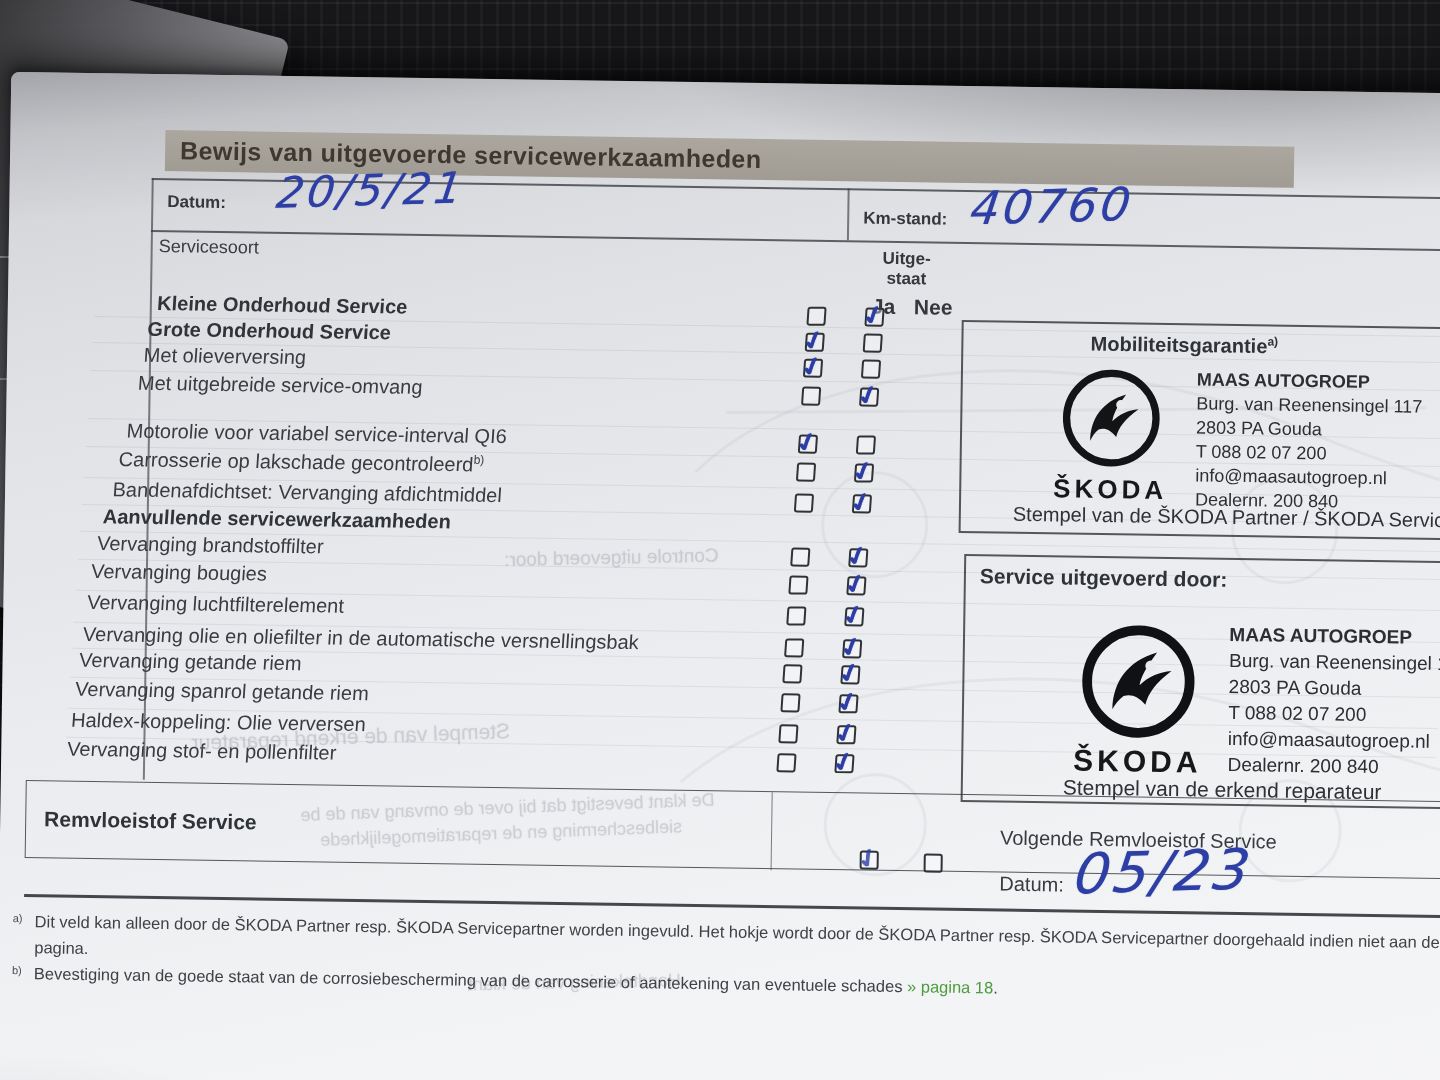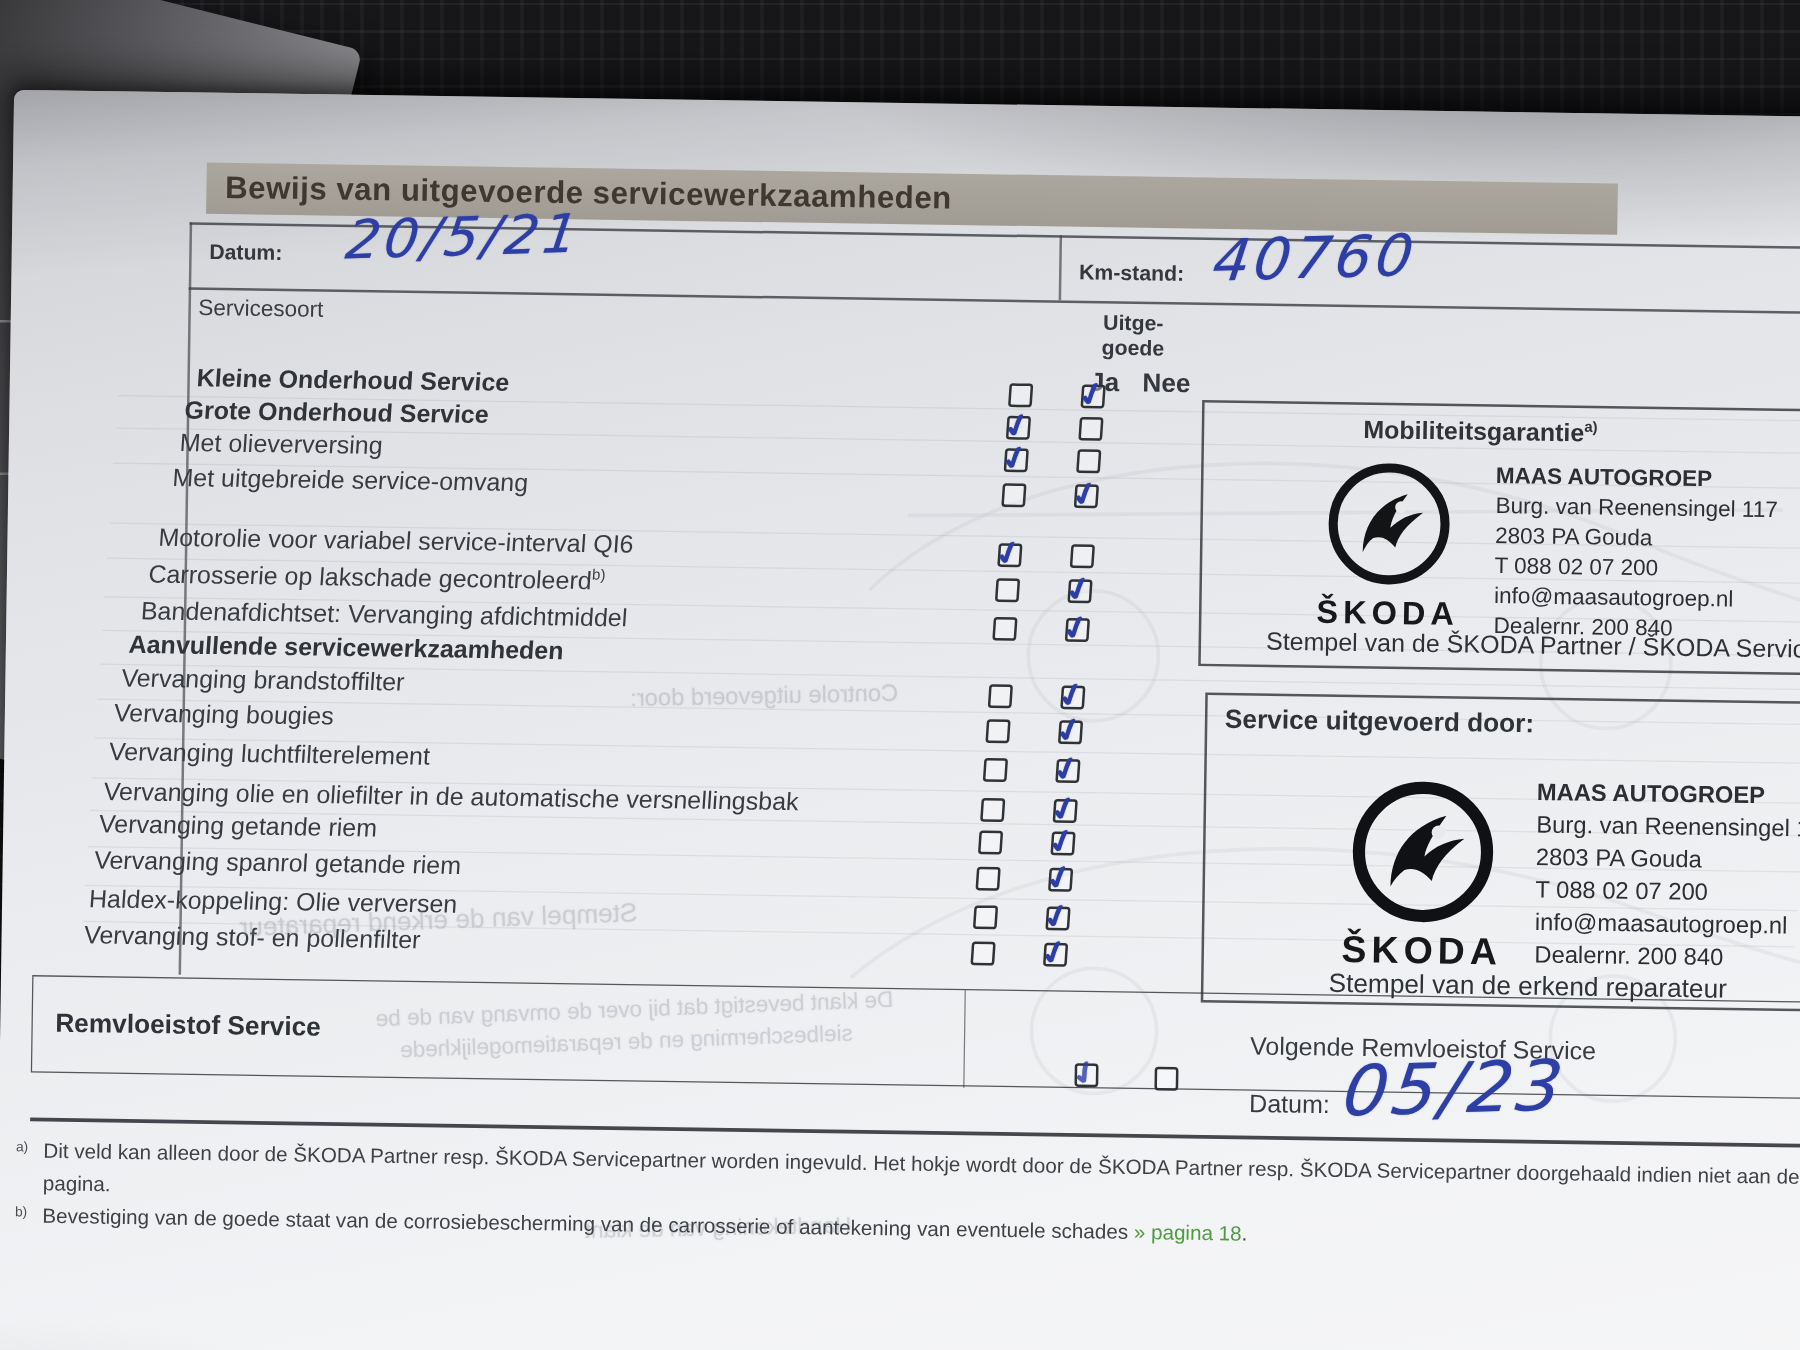--- a/index.html
+++ b/index.html
@@ -100,21 +100,21 @@
 
     <div class="abs lbl" style="left:158px;top:118px;">Datum:</div>
     <div class="abs hand" style="left:268px;top:88px;font-size:43px;">20/5/21</div>
     <div class="abs lbl" style="left:854px;top:124px;">Km-stand:</div>
     <div class="abs hand" style="left:962px;top:92px;font-size:46px;">40760</div>
 
     <div class="abs txt" style="left:150px;top:162px;">Servicesoort</div>
 
     <div class="abs uitg">
       <span>Uitge-</span><br>
-      <span>goede</span>
+      <span>staat</span>
     </div>
     <div class="abs janee" style="left:864px;top:210px;">Ja</div>
     <div class="abs janee" style="left:906px;top:210px;">Nee</div>
 
     <div class="abs rows">
       <div class="srow b" style="height:25px;">
         <span class="t" style="left:62px;">Kleine Onderhoud Service</span>
         <span class="cb ja">
             <span class="mark"></span>
           </span>

